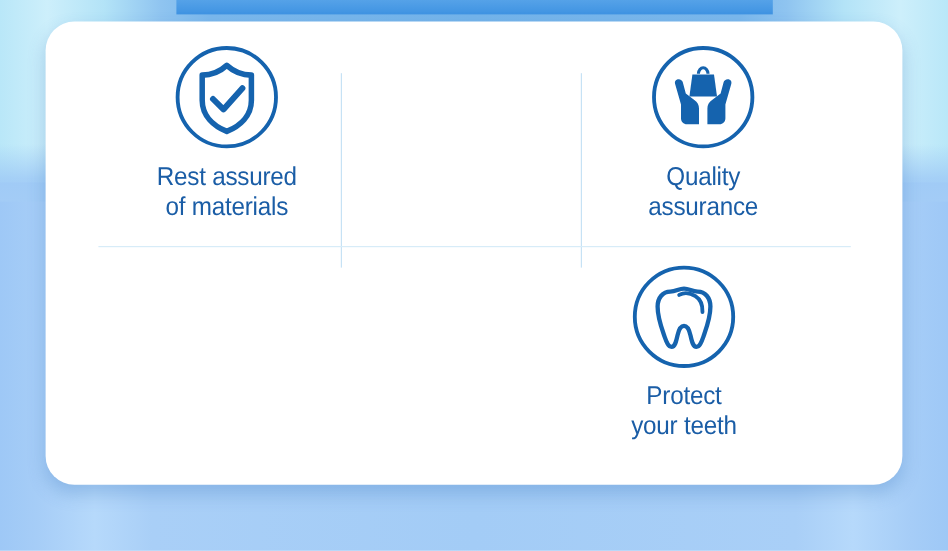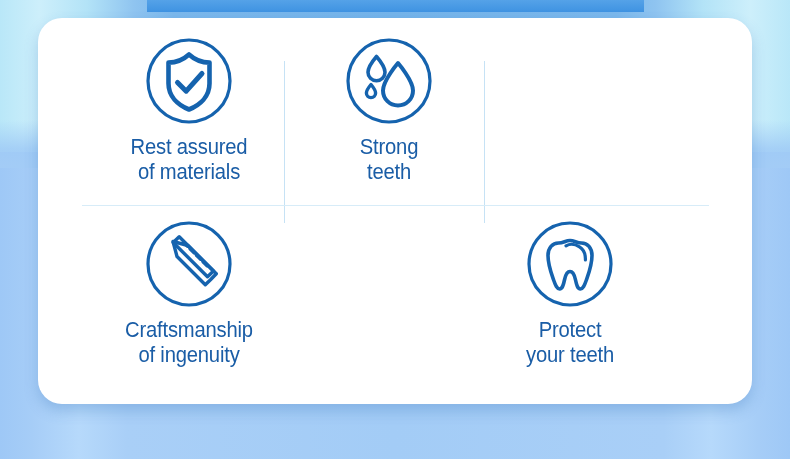--- a/index.html
+++ b/index.html
@@ -157,53 +157,38 @@
           <svg viewBox="0 0 92 92" xmlns="http://www.w3.org/2000/svg">
             <circle cx="46" cy="46" r="41" fill="none" stroke="#1563ae" stroke-width="3.2"></circle>
             <path d="M46 19.5 C40 25 32 27.6 25.5 27.6 L25.5 48.5 C25.5 61.5 35 70 46 74.5 C57 70 66.5 61.5 66.5 48.5 L66.5 27.6 C60 27.6 52 25 46 19.5 Z" fill="none" stroke="#1563ae" stroke-width="4.6" stroke-linejoin="round"></path>
             <path d="M34.5 47.5 L43.2 56.2 L59 38.5" fill="none" stroke="#1563ae" stroke-width="5" stroke-linecap="round" stroke-linejoin="round"></path>
           </svg>
         </span>
         <div class="cell-label">Rest assured
 of materials</div>
       </div>
 
-      <div class="cell c1">
+
+      <div class="cell c2">
         <span class="icon-wrap">
           <svg viewBox="0 0 92 92" xmlns="http://www.w3.org/2000/svg">
             <circle cx="46" cy="46" r="41" fill="none" stroke="#1563ae" stroke-width="3.2"></circle>
-            <path d="M55 28 C55 28 70 45.5 70 55.5 C70 64 63.3 70.5 55 70.5 C46.7 70.5 40 64 40 55.5 C40 45.5 55 28 55 28 Z" fill="none" stroke="#1563ae" stroke-width="4" stroke-linejoin="round"></path>
-            <path d="M33.5 21.5 C33.5 21.5 42 31.5 42 37.2 C42 42 38.2 45.7 33.5 45.7 C28.8 45.7 25 42 25 37.2 C25 31.5 33.5 21.5 33.5 21.5 Z" fill="none" stroke="#1563ae" stroke-width="3.6" stroke-linejoin="round"></path>
-            <path d="M28 49.5 C28 49.5 32.6 55 32.6 58 C32.6 60.6 30.5 62.6 28 62.6 C25.5 62.6 23.4 60.6 23.4 58 C23.4 55 28 49.5 28 49.5 Z" fill="none" stroke="#1563ae" stroke-width="3.4" stroke-linejoin="round"></path>
+
+            <path d="M42 26.5 C42 23.5 44 21.5 46 21.5 C48 21.5 50 23.5 50 26.5" fill="none" stroke="#1563ae" stroke-width="2.6"></path>
+            <path d="M37 27 L55 27 L57.5 45.5 L34.5 45.5 Z" fill="#1563ae"></path>
+
+            <path d="M25.5 31 C23.2 31 22 32.8 22.6 35 L27.5 52 L27.5 63.5 C27.5 66.4 29.6 68.5 32.4 68.5 L42.5 68.5 L42.5 55.5 C42.5 52.3 41.3 50.2 38.6 48.3 L31.5 43 L29 33.6 C28.6 32.1 27.3 31 25.5 31 Z" fill="#1563ae"></path>
+
+            <path d="M66.5 31 C68.8 31 70 32.8 69.4 35 L64.5 52 L64.5 63.5 C64.5 66.4 62.4 68.5 59.6 68.5 L49.5 68.5 L49.5 55.5 C49.5 52.3 50.7 50.2 53.4 48.3 L60.5 43 L63 33.6 C63.4 32.1 64.7 31 66.5 31 Z" fill="#1563ae"></path>
           </svg>
         </span>
-        <div class="cell-label">Strong
-teeth</div>
+        <div class="cell-label">Quality
+assurance</div>
       </div>
 
-
-      <div class="cell c3">
-        <span class="icon-wrap">
-          <svg viewBox="0 0 92 92" xmlns="http://www.w3.org/2000/svg">
-            <circle cx="46" cy="46" r="41" fill="none" stroke="#1563ae" stroke-width="3.2"></circle>
-            <g stroke="#1563ae" stroke-width="3.4" fill="none" stroke-linejoin="round" stroke-linecap="round">
-
-              <path d="M30.2 24.5 L36.2 18.7 L70.5 53 L64.5 58.8 Z" transform="rotate(0 46 46)"></path>
-              <path d="M40.5 24.2 L44.6 28.3"></path>
-              <path d="M47 30.7 L51.1 34.8"></path>
-              <path d="M53.5 37.2 L57.6 41.3"></path>
-              <path d="M60 43.7 L64.1 47.8"></path>
-
-              <path d="M61.8 24.5 L55.8 18.7 L27.5 47 L23.5 62 L38.5 58 L66.8 29.7 Z" transform="rotate(90 46 46)"></path>
-            </g>
-          </svg>
-        </span>
-        <div class="cell-label">Craftsmanship
-of ingenuity</div>
-      </div>
 
 
       <div class="cell c5">
         <span class="icon-wrap">
           <svg viewBox="0 0 92 92" xmlns="http://www.w3.org/2000/svg">
             <circle cx="46" cy="46" r="41" fill="none" stroke="#1563ae" stroke-width="3.2"></circle>
             <path d="M46 22.5 C41.5 22.5 39.5 25 34.5 25 C28.5 25 24 30 24 37.5 C24 47 26.8 54 29.8 62.5 C31.6 67.6 33 71 35.6 71 C38.4 71 39.4 67 40.6 61.5 C41.6 56.8 42.8 53.5 46 53.5 C49.2 53.5 50.4 56.8 51.4 61.5 C52.6 67 53.6 71 56.4 71 C59 71 60.4 67.6 62.2 62.5 C65.2 54 68 47 68 37.5 C68 30 63.5 25 57.5 25 C52.5 25 50.5 22.5 46 22.5 Z" fill="none" stroke="#1563ae" stroke-width="3.6" stroke-linejoin="round"></path>
             <path d="M42 27.8 C46 25.5 51 26 55.5 28.8 C60 31.6 61.6 36.5 61.4 42" fill="none" stroke="#1563ae" stroke-width="3.2" stroke-linecap="round"></path>
           </svg>
         </span>

